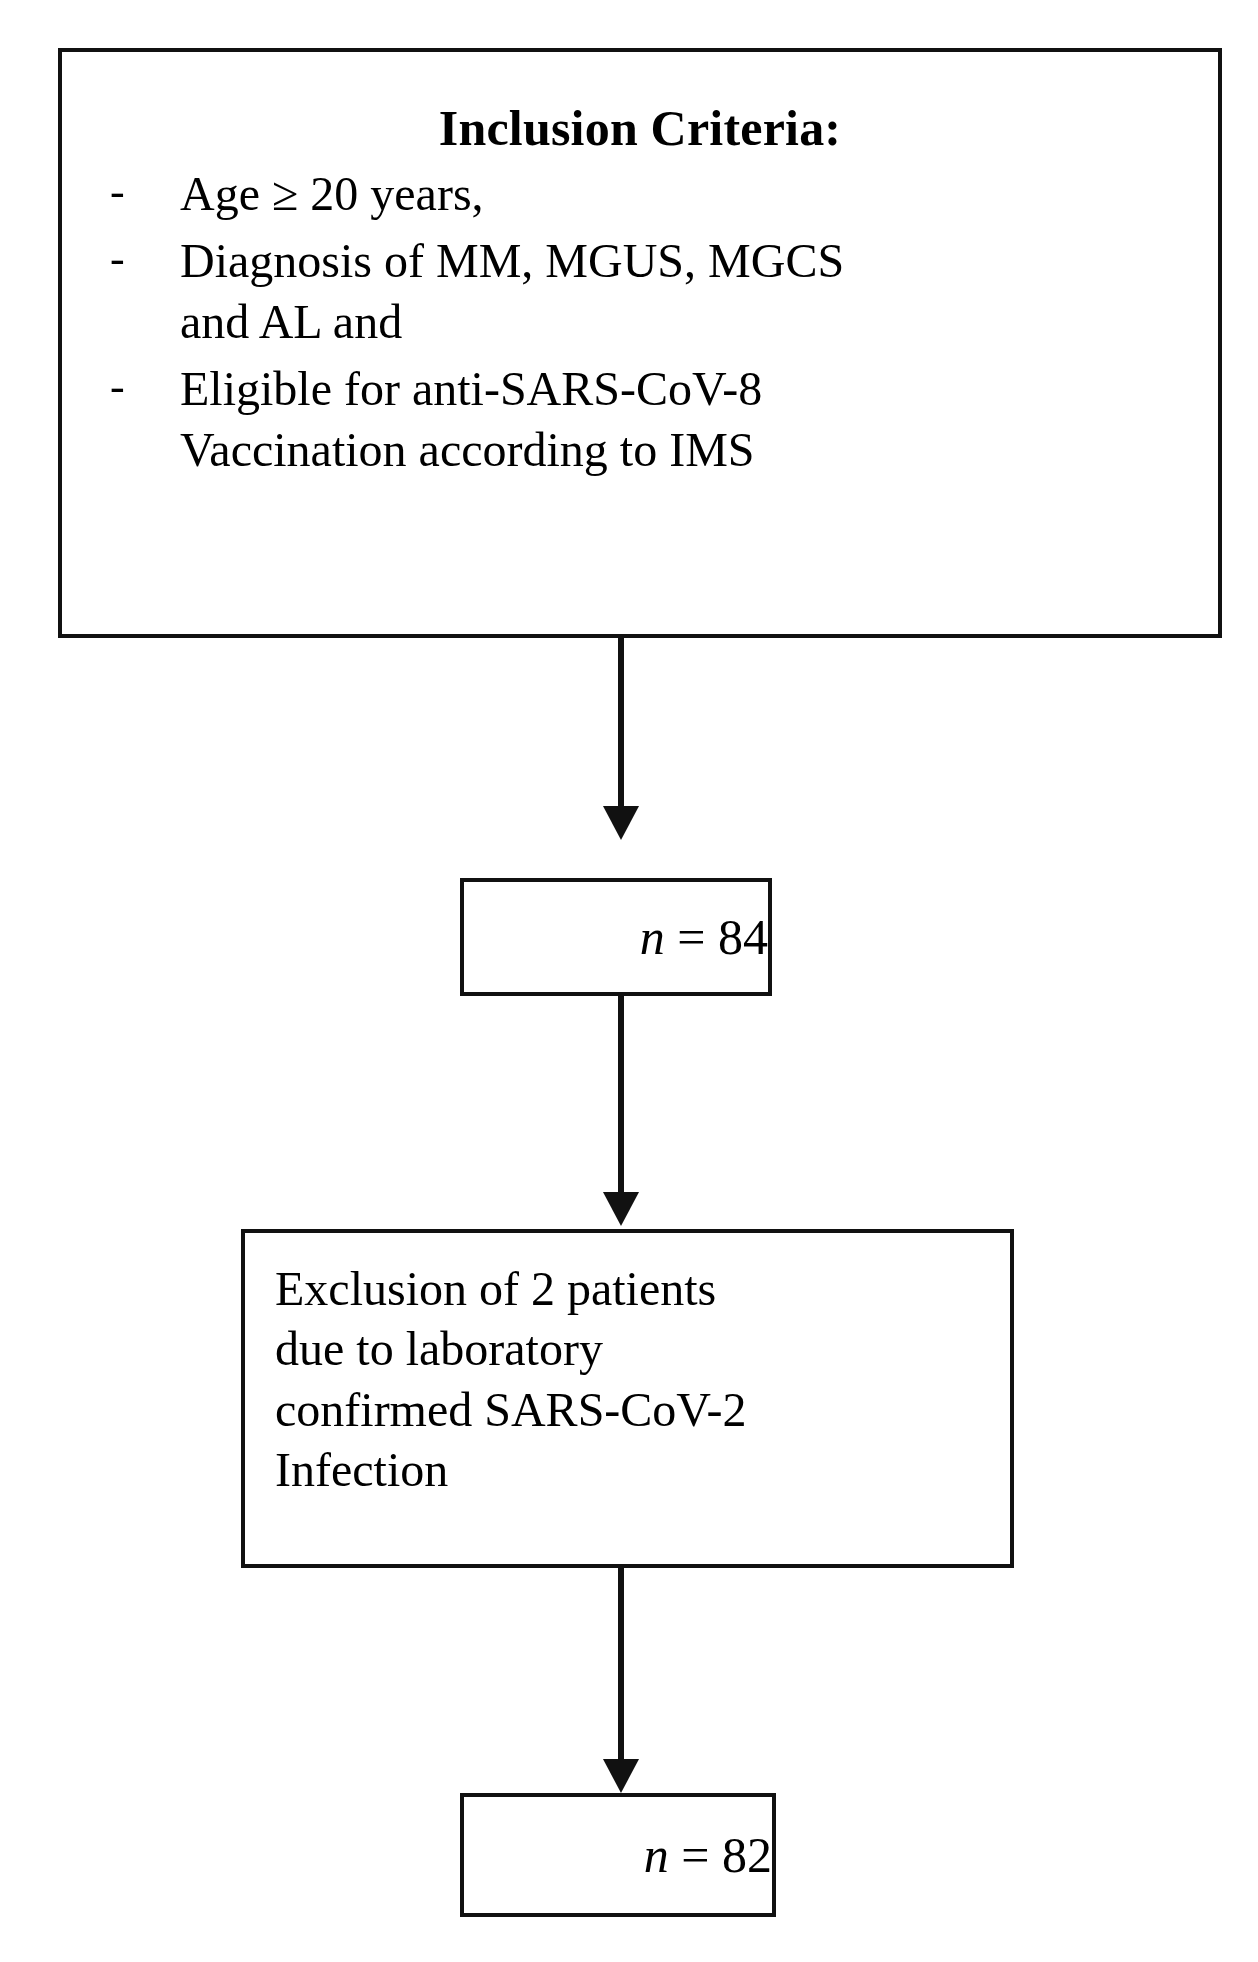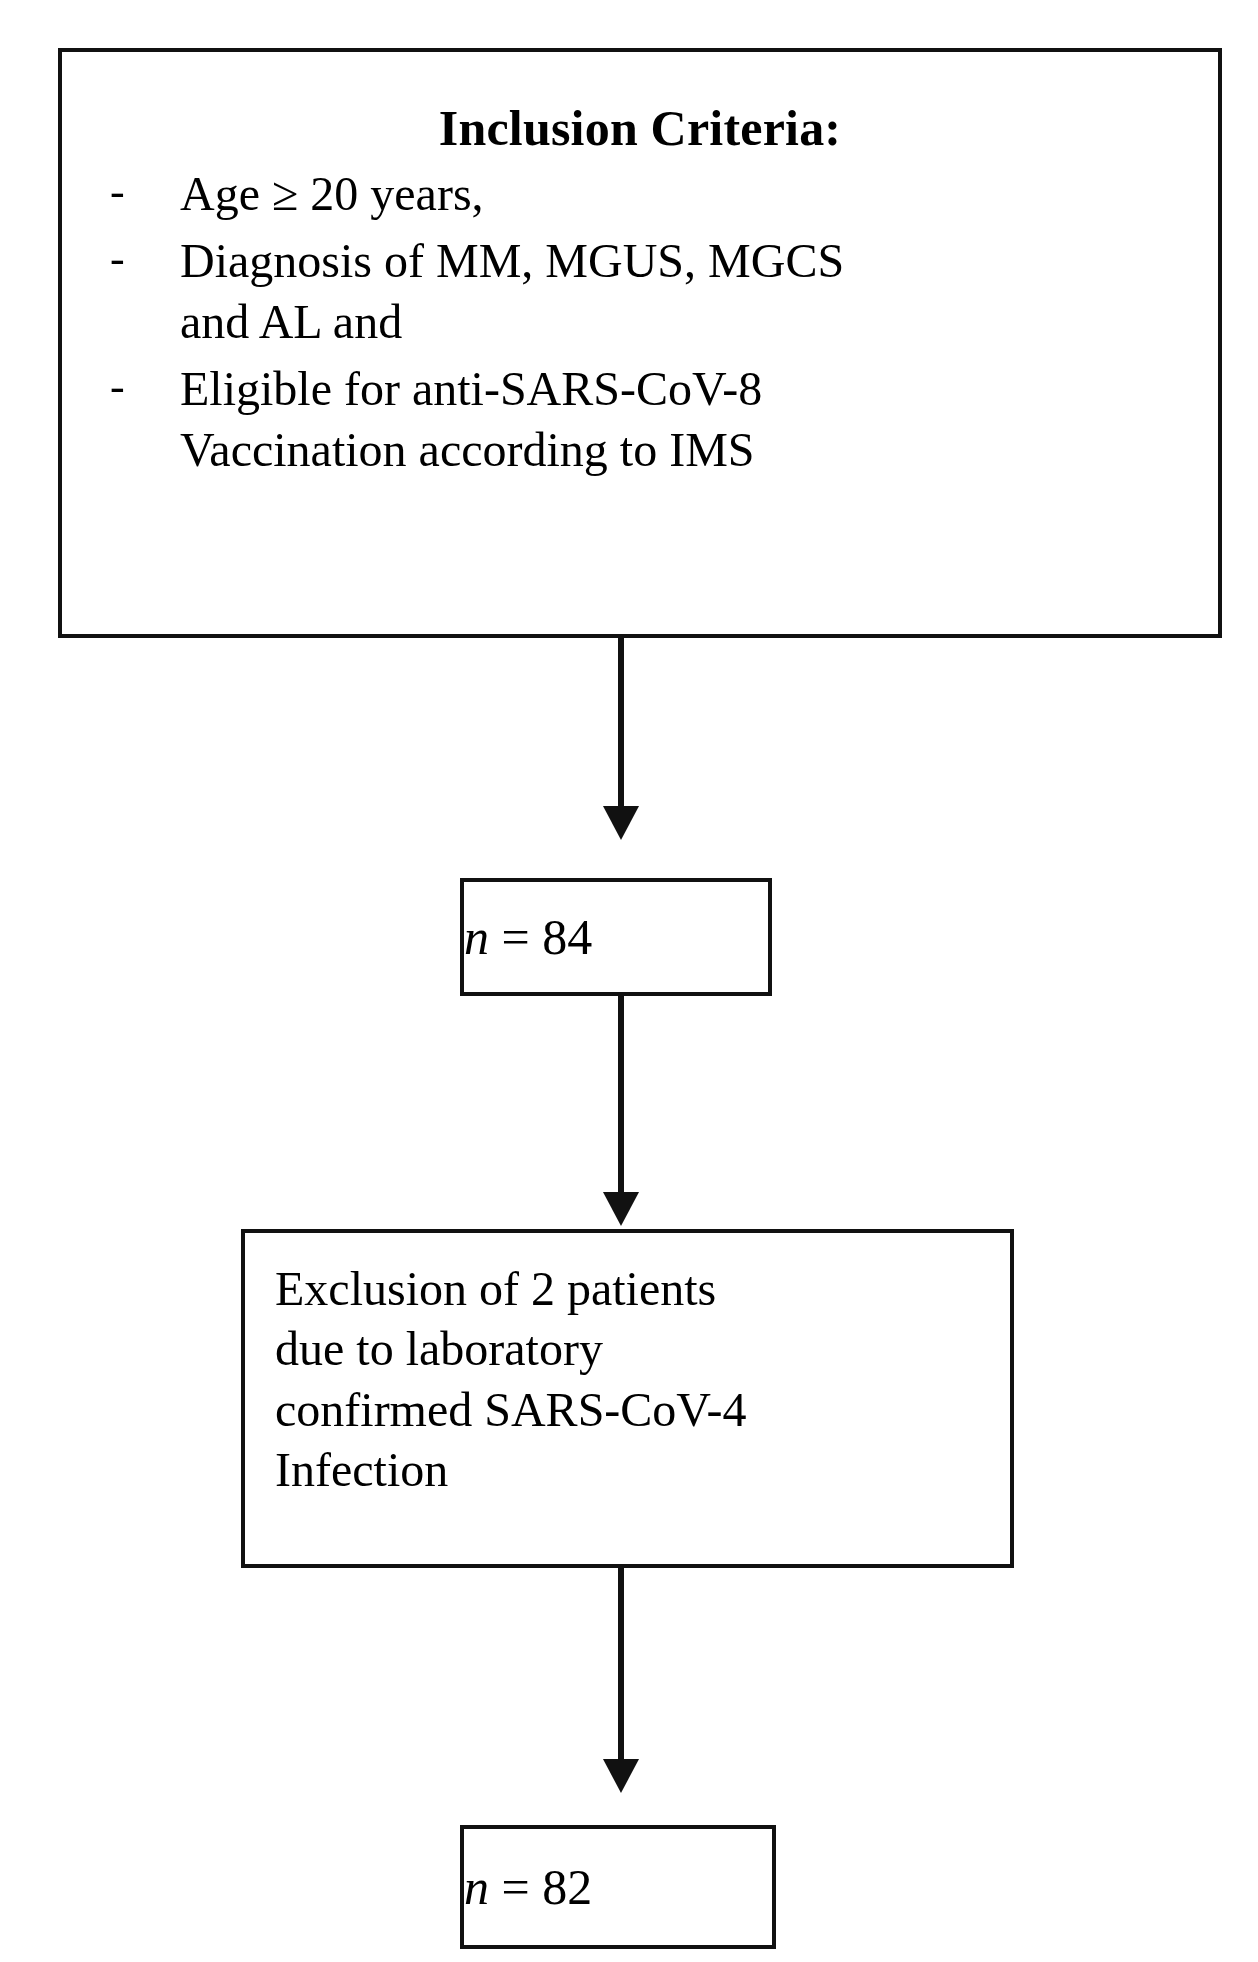--- a/index.html
+++ b/index.html
@@ -79,29 +79,28 @@
     left: 460px;
     top: 878px;
     width: 312px;
     height: 118px;
   }
   #n82-box {
     left: 460px;
     top: 1793px;
     width: 316px;
     height: 124px;
-    margin-top: 32px;
   }
   .n-value {
     position: absolute;
     left: 0;
     right: 0;
     top: 50%;
     transform: translateY(-50%);
-    text-align: left;
+    text-align: right;
     font-size: 50px;
     line-height: 1;
   }
   .n-value .sym {
     font-style: italic;
   }
 
   
   #exclusion-box {
     left: 241px;
@@ -192,21 +191,21 @@
   </div>
 
   <div class="connector" id="arrow-2">
     <div class="shaft"></div>
     <div class="head"></div>
   </div>
 
   <div class="flow-box" id="exclusion-box">
     <div class="exclusion-text">Exclusion of 2 patients
 due to laboratory
-confirmed SARS-CoV-4
+confirmed SARS-CoV-2
 Infection</div>
   </div>
 
   <div class="connector" id="arrow-3">
     <div class="shaft"></div>
     <div class="head"></div>
   </div>
 
   <div class="flow-box" id="n82-box">
     <div class="n-value">

